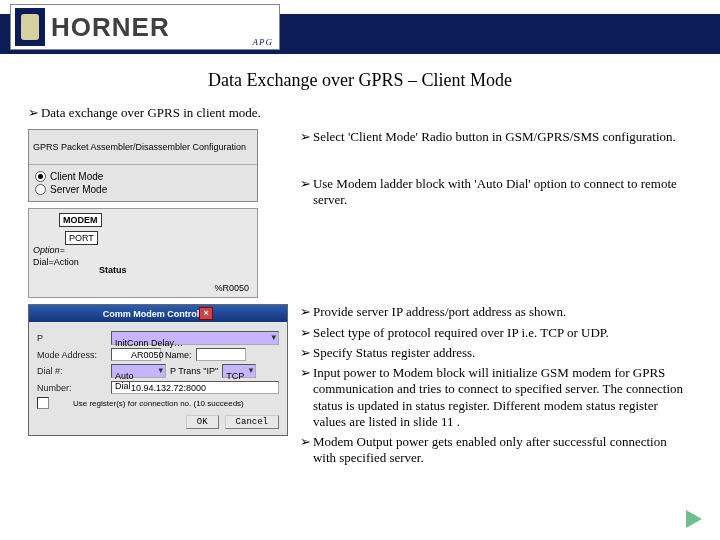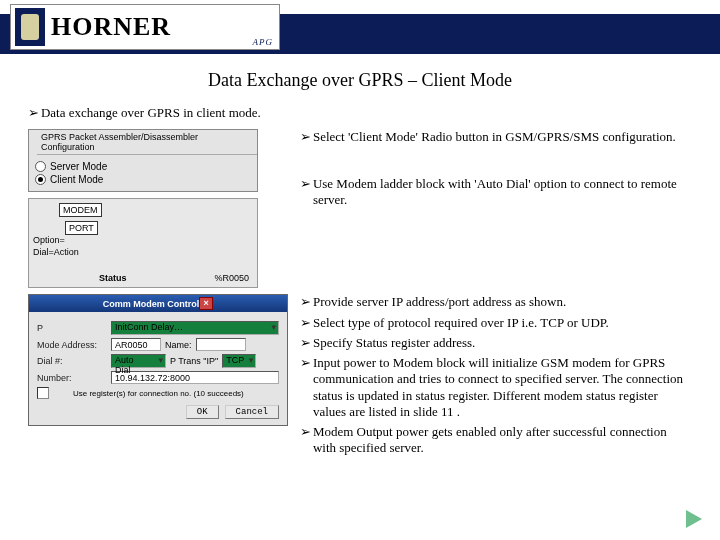--- a/index.html
+++ b/index.html
@@ -50,24 +50,24 @@
     content: "";
     position: absolute;
     top: 6px;
     left: 6px;
     width: 18px;
     height: 26px;
     background: #d6cfa0;
     border-radius: 3px;
   }
   .logo-text {
-    font-family: Liberation Serif, serif;
+    font-family: Liberation Sans, sans-serif;
     font-weight: bold;
     font-size: 26px;
-    color: #000000;
+    color: #404040;
     margin-left: 6px;
     letter-spacing: 1px;
     line-height: 1;
   }
   .logo-sub {
     position: absolute;
     right: 6px;
     bottom: 2px;
     font-size: 9px;
     font-style: italic;
@@ -112,24 +112,23 @@
     border: 1px solid #888;
     background: #e4e4e4;
     font-family: "MS Sans Serif", Arial, sans-serif;
     font-size: 10px;
     color: #000;
     width: 230px;
     box-sizing: border-box;
   }
   .cfg-title {
     background: #e4e4e4;
-    padding: 2px 4px;
+    padding: 12px 4px;
     border-bottom: 1px solid #aaa;
     font-size: 9px;
-    margin-left: 8px;
   }
   .cfg-body { padding: 4px 6px; }
   .radio-row { display: flex; align-items: center; margin: 2px 0; }
   .radio {
     width: 9px; height: 9px; border: 1px solid #555; border-radius: 50%;
     background: #fff; margin-right: 4px; display: inline-block; position: relative;
   }
   .radio.on::after { content:""; position:absolute; top:2px; left:2px; width:5px; height:5px; background:#000; border-radius:50%; }
 
   
@@ -153,25 +152,25 @@
     display: flex; justify-content: center; align-items: center;
   }
   .dlg-close {
     width: 12px; height: 11px; background: #c44; color: #fff;
     font-size: 9px; line-height: 10px; text-align: center; border: 1px solid #800;
   }
   .dlg-body { padding: 6px 8px; }
   .dlg-row { display: flex; align-items: center; margin: 3px 0; gap: 4px; }
   .dlg-label { width: 70px; color: #222; }
   .dlg-input {
-    background: #fff; border: 1px inset #aaa; padding: 1px 3px; height: 13px;
+    background: #fff; border: 1px inset #aaa; padding: 1px 19px; height: 13px;
     box-sizing: border-box; font-size: 9px; flex: 1;
   }
   .dlg-select {
-    background: #15803d; border: 1px inset #aaa; padding: 0 14px 0 3px; height: 14px;
+    background: #c4b5fd; border: 1px inset #aaa; padding: 6px 14px 0 3px; height: 14px;
     box-sizing: border-box; font-size: 9px; position: relative; display: inline-block;
   }
   .dlg-select::after {
     content: "▾"; position: absolute; right: 2px; top: 0; font-size: 9px; color: #333;
   }
   .dlg-btns { display: flex; justify-content: flex-end; gap: 6px; margin-top: 6px; font-family: Liberation Mono, monospace; }
   .dlg-btn {
     border: 1px outset #ccc; background: #e8e8e8; padding: 1px 10px; font-size: 9px;
   }
   .chk { width: 10px; height: 10px; border: 1px inset #888; background:#fff; display:inline-block; }
@@ -206,38 +205,38 @@
     <span class="bullet">➢</span>
     <span>Data exchange over GPRS in client mode.</span>
   </div>
 
   <div class="row">
     <div class="left-col">
       <div class="cfg-panel">
         <div class="cfg-title">GPRS Packet Assembler/Disassembler Configuration</div>
         <div class="cfg-body">
           <div class="radio-row">
+            <span class="radio on"></span>
+            <span>Client Mode</span>
+          </div>
+          <div class="radio-row">
             <span class="radio"></span>
             <span>Server Mode</span>
           </div>
-          <div class="radio-row">
-            <span class="radio on"></span>
-            <span>Client Mode</span>
-          </div>
         </div>
       </div>
 
       <div style="height:6px"></div>
 
       <div class="ladder">
-        <div class="blk" style="top:4px; left:30px;">MODEM</div>
+        <div class="blk" style="top:4px; left:30px;font-weight:bold;">MODEM</div>
         <div class="blk" style="top:22px; left:36px;">PORT</div>
-        <div style="position:absolute; top:36px; left:4px;"><span>Option=</span></div>
+        <div style="position:absolute; top:36px; left:4px;font-style:italic;"><span>Option=</span></div>
         <div style="position:absolute; top:48px; left:4px;"><span>Dial=</span><span>Action</span></div>
-        <div style="position:absolute; bottom:4px; left:70px; font-weight:bold;">Status</div>
+        <div style="position:absolute; bottom:22px; left:70px; font-weight:bold;">Status</div>
         <div style="position:absolute; bottom:4px; right:8px;">%R0050</div>
       </div>
     </div>
 
     <div class="right-col">
       <div class="bullet-line">
         <span class="bullet">➢</span>
         <span>Select 'Client Mode' Radio button in GSM/GPRS/SMS configuration.</span>
       </div>
       <div style="height:22px"></div>

